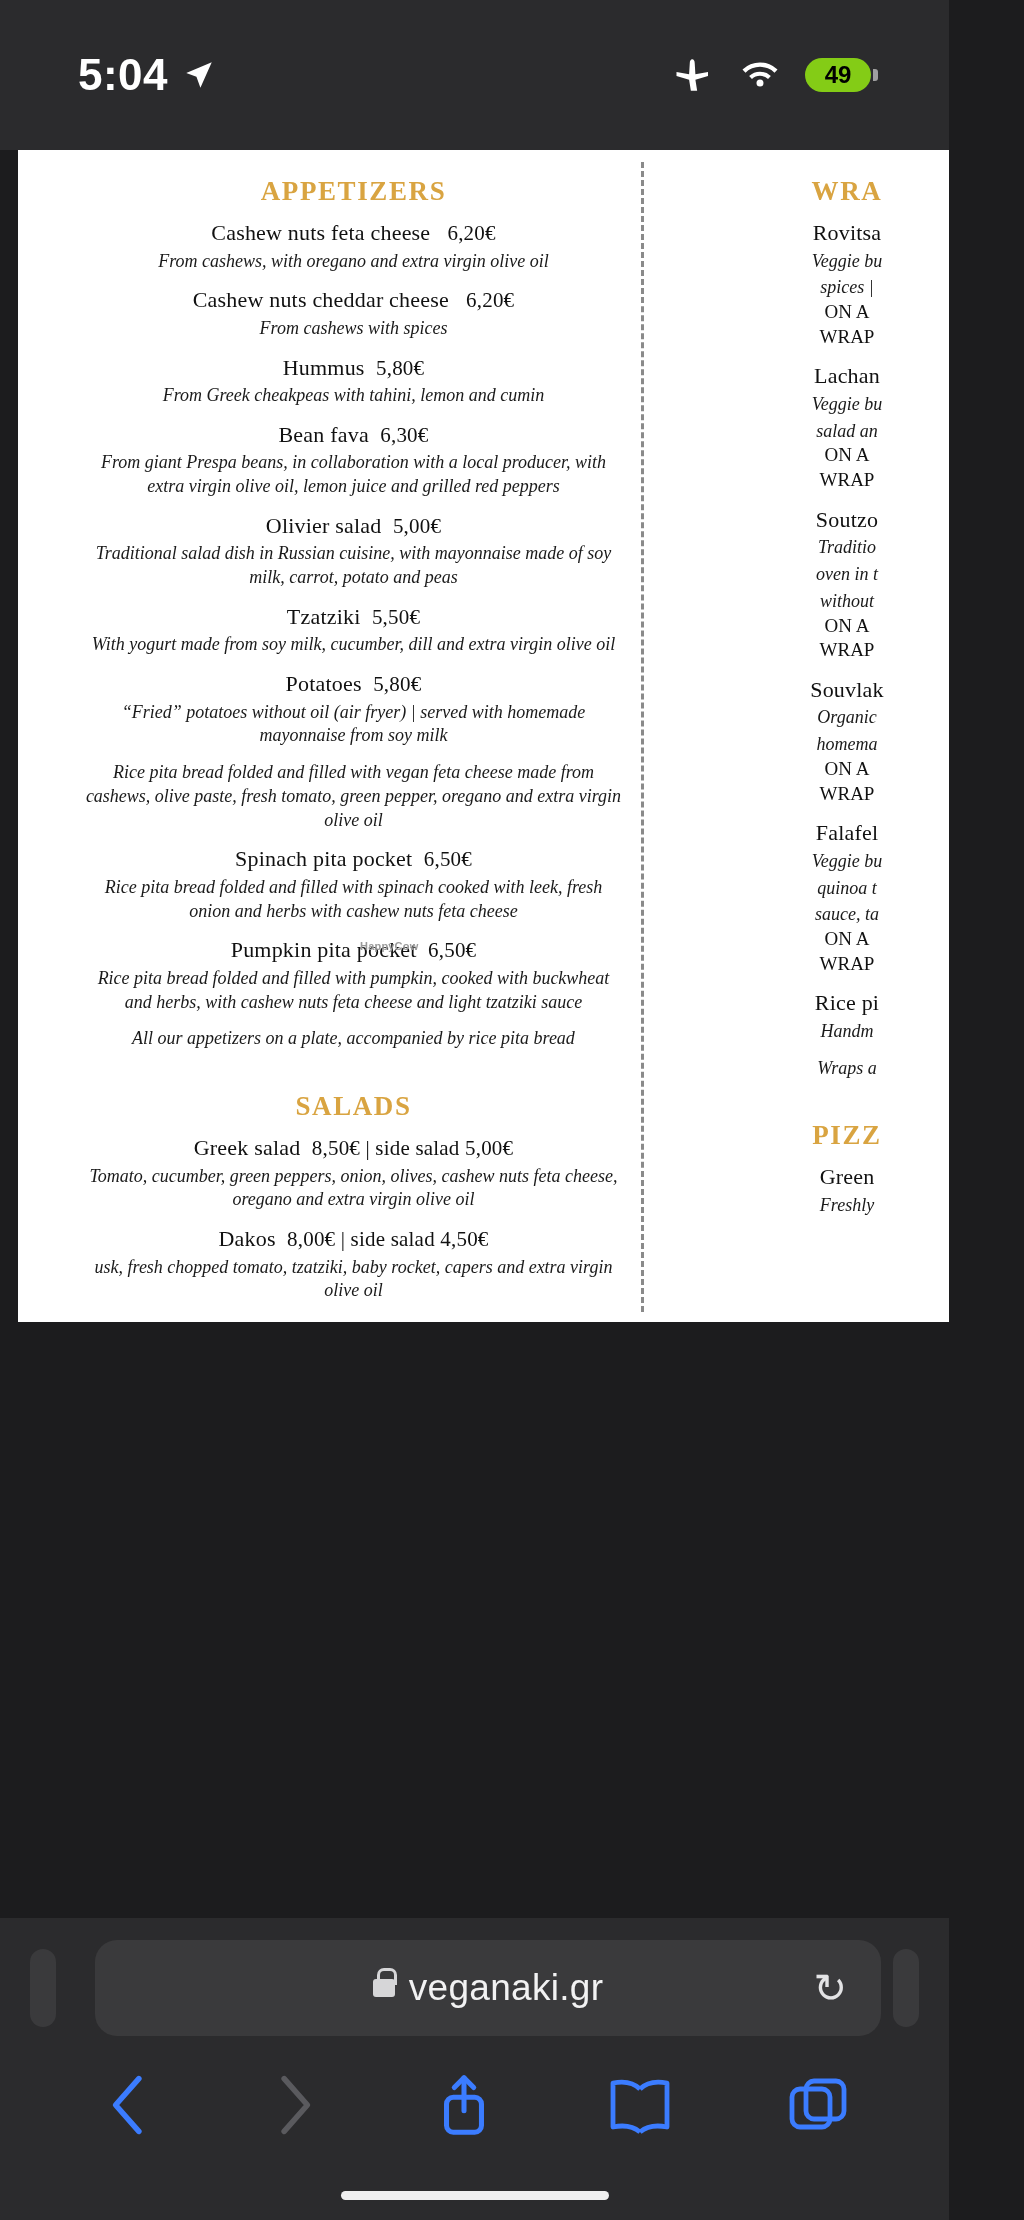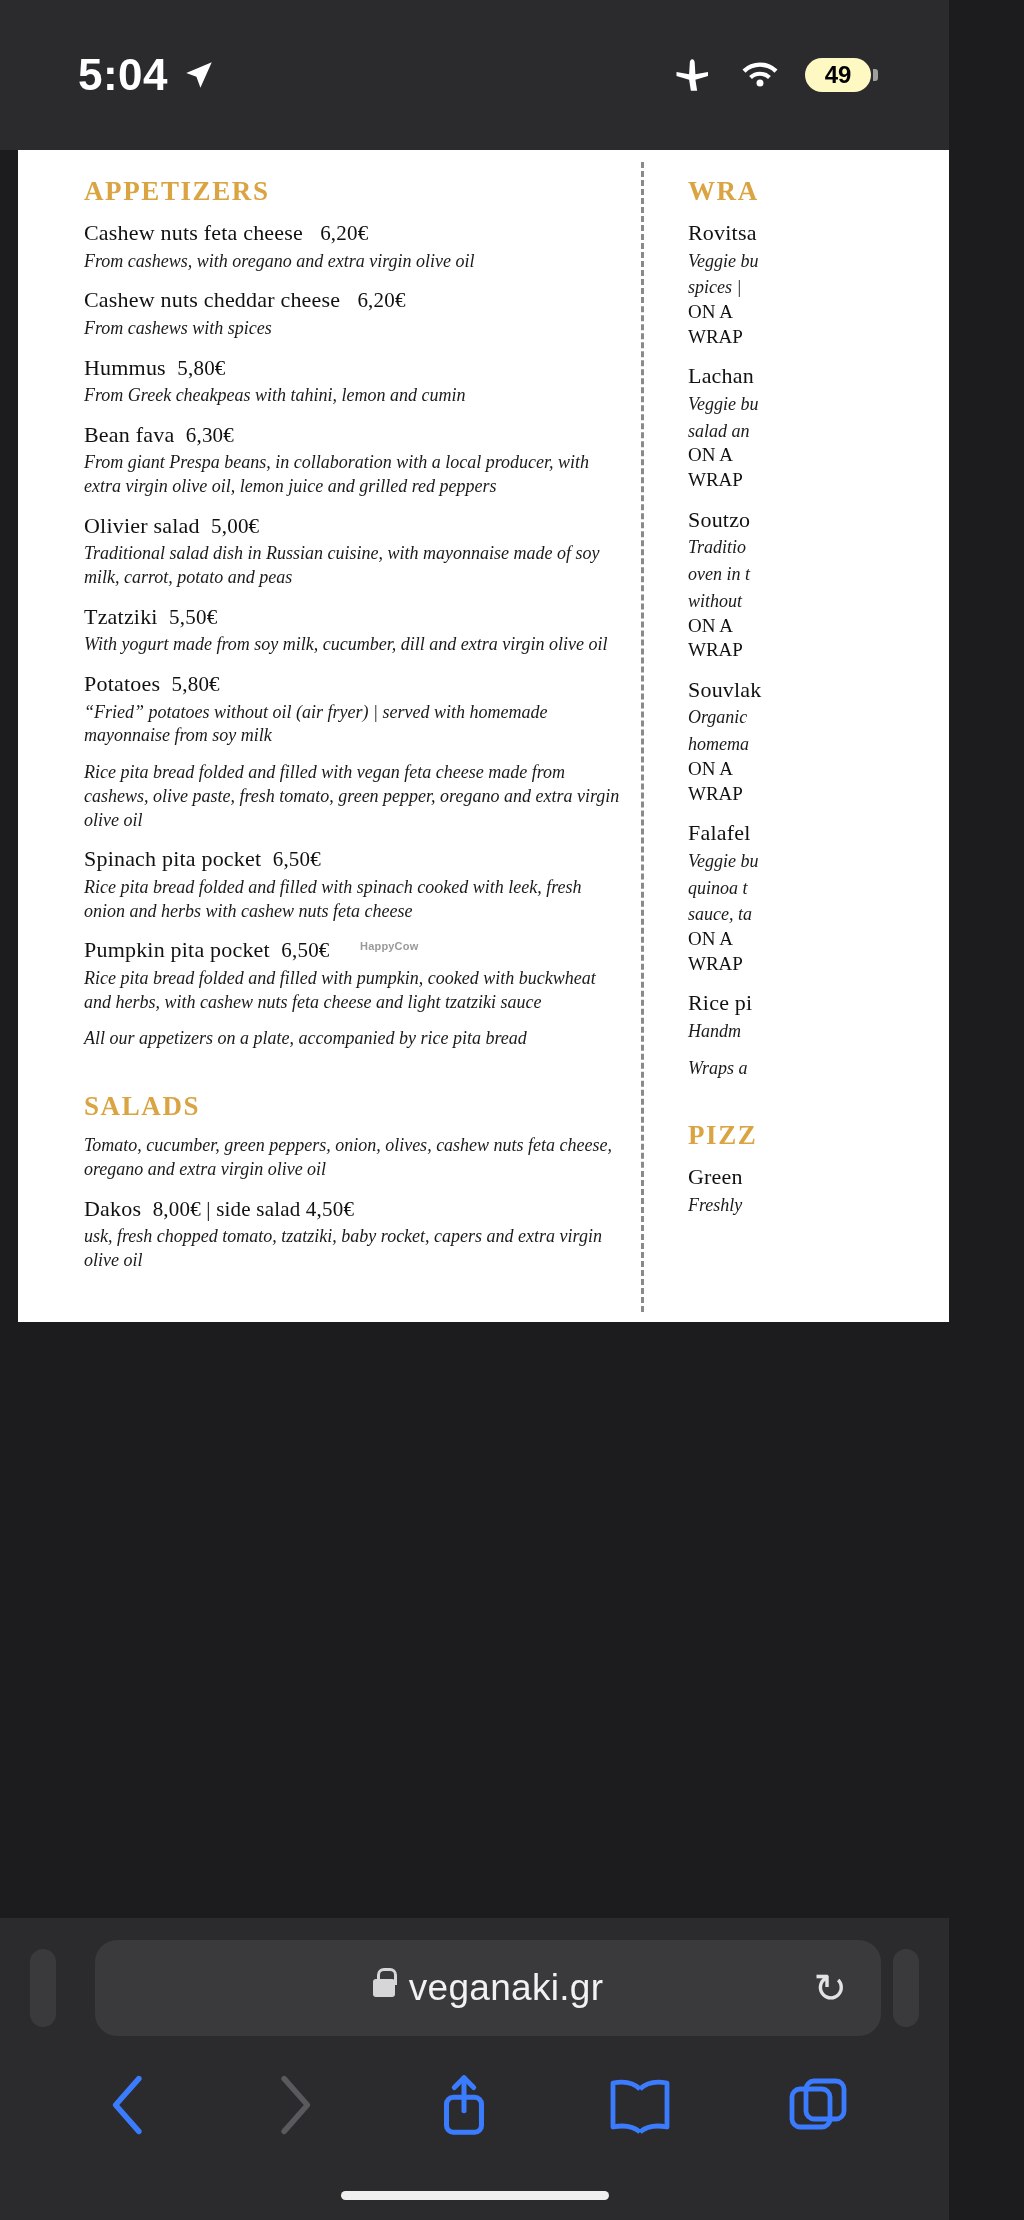--- a/index.html
+++ b/index.html
@@ -43,21 +43,21 @@
     align-items: center;
     gap: 24px;
   }
   .battery {
     display: inline-flex;
     align-items: center;
     justify-content: center;
     width: 66px;
     height: 34px;
     border-radius: 17px;
-    background: #fef9c3;
+    background: #84cc16;
     color: #000000;
     font-size: 24px;
     font-weight: 600;
     position: relative;
     text-align: center;
   }
   .battery::after {
     content: "";
     position: absolute;
     right: -7px;
@@ -81,20 +81,21 @@
     top: 0;
     width: 988px;
     height: 1172px;
     background: #ffffff;
     overflow: hidden;
   }
   .menu-inner {
     position: relative;
     height: 100%;
     display: flex;
+    text-align: center;
   }
   .col-left {
     width: 605px;
     flex: 0 0 605px;
     padding: 26px 0 0 66px;
   }
   .divider {
     width: 0;
     flex: 0 0 0;
     margin-left: 18px;
@@ -318,20 +319,21 @@
             <div class="item-title"><span>Pumpkin pita pocket</span>&nbsp;&nbsp;<span class="price">6,50€</span></div>
             <div class="item-desc">Rice pita bread folded and filled with pumpkin, cooked with buckwheat and herbs, with cashew nuts feta cheese and light tzatziki sauce</div>
           </div>
           <div class="item">
             <div class="item-desc">All our appetizers on a plate, accompanied by rice pita bread</div>
           </div>
 
           <h2 class="section second">SALADS</h2>
 
           <div class="item">
+            <div class="item-title"><span>Greek salad</span>&nbsp;&nbsp;<span class="price">8,50€ | side salad 5,00€</span></div>
             <div class="item-desc">Tomato, cucumber, green peppers, onion, olives, cashew nuts feta cheese, oregano and extra virgin olive oil</div>
           </div>
           <div class="item">
             <div class="item-title"><span>Dakos</span>&nbsp;&nbsp;<span class="price">8,00€ | side salad 4,50€</span></div>
             <div class="item-desc">usk, fresh chopped tomato, tzatziki, baby rocket, capers and extra virgin olive oil</div>
           </div>
 
         </div>
 
         <div class="divider"></div>

